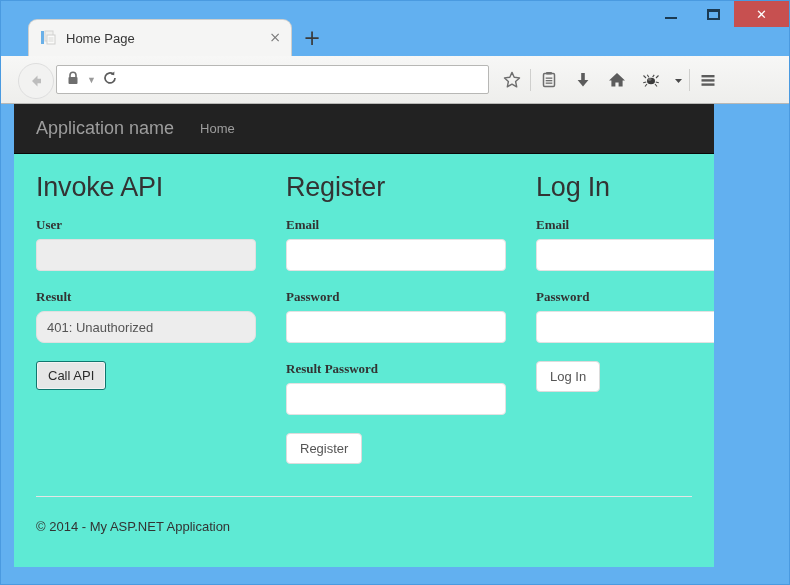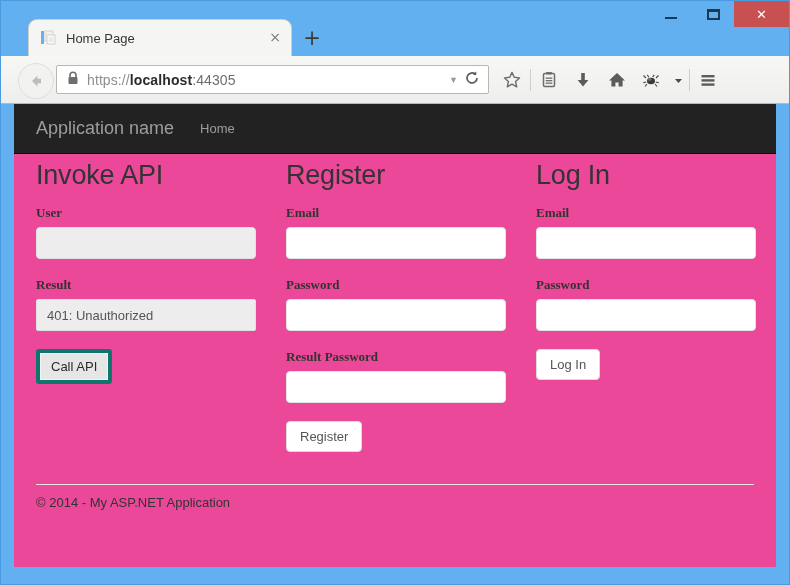--- a/index.html
+++ b/index.html
@@ -182,22 +182,22 @@
   .tbsep {
     width: 1px; height: 22px; background: #cfcfcd;
     margin: 0 1px;
   }
   .tbicon-small { width: 20px; }
 
   
   .viewport {
     position: absolute;
     left: 13px; top: 103px;
-    width: 762px; height: 463px;
-    background: #ec4899;
+    width: 700px; height: 463px;
+    background: #5eead4;
     overflow: hidden;
   }
 
   
   .site-navbar {
     height: 50px;
     background: #222222;
     border-bottom: 1px solid #080808;
     display: flex;
     align-items: center;
@@ -215,21 +215,21 @@
     color: #9d9d9d;
   }
 
   
   .content {
     padding: 0 22px;
     position: relative;
   }
   .cols {
     display: flex;
-    padding-top: 6px;
+    padding-top: 18px;
   }
   .col {
     width: 250px;
     flex: 0 0 250px;
   }
   .col h2 {
     margin: 0 0 14px 0;
     font-size: 27px;
     font-weight: normal;
     color: #333333;
@@ -261,36 +261,36 @@
   .finput.readonly {
     background: #ededed;
     border: 1px solid #e0e0e0;
   }
   .fstatic {
     display: block;
     width: 220px;
     height: 32px;
     box-sizing: border-box;
     border: 1px solid #e0e0e0;
-    border-radius: 2px;
+    border-radius: 8px;
     background: #ededed;
     margin-bottom: 18px;
     font-size: 13px;
     color: #555555;
     padding: 0 10px;
     line-height: 31px;
     white-space: nowrap;
   }
   
   .btn-native {
     font-family: "Liberation Sans", sans-serif;
     font-size: 13px;
     color: #2b2b2b;
     background: #e6e6e6;
-    border: 4px solid #0f766e;
+    border: 1px solid #0f766e;
     border-radius: 3px;
     padding: 6px 11px;
     box-shadow: inset 0 0 0 1px #f3f3f3;
   }
   
   .btn-bs {
     font-family: "Liberation Sans", sans-serif;
     font-size: 13px;
     color: #555555;
     background: #ffffff;
@@ -298,21 +298,21 @@
     border-radius: 4px;
     padding: 7px 13px;
     margin-right: 6px;
   }
   .btnrow { display: flex; }
 
   
   .footer {
     margin-top: 32px;
     border-top: 1px solid #e5e5e5;
-    padding-top: 10px;
+    padding-top: 22px;
   }
   .footer p {
     margin: 0;
     font-size: 13px;
     color: #333333;
   }
 </style>
 </head>
 <body>
 
@@ -356,21 +356,20 @@
       </svg>
     </div>
 
     <div class="urlbar">
       <span class="lock">
         <svg width="12" height="14" viewBox="0 0 12 14">
           <path d="M3 6 V4.2 A3 3 0 0 1 9 4.2 V6" fill="none" stroke="#6e6e6e" stroke-width="1.6"></path>
           <rect x="1.5" y="6" width="9" height="7" rx="1" fill="#6e6e6e"></rect>
         </svg>
       </span>
-      <span class="urltext"><span>https://</span><b>localhost</b><span class="port">:44305</span></span>
       <span class="url-dd">▼</span>
       <span class="reload">
         <svg width="16" height="16" viewBox="0 0 16 16">
           <path d="M13 8 A5 5 0 1 1 11.3 4.2" fill="none" stroke="#5c5c5c" stroke-width="1.7"></path>
           <path d="M12.4 1.6 L12.2 5.2 L8.7 4.4 Z" fill="#5c5c5c"></path>
         </svg>
       </span>
     </div>
 
     <div class="tbicons">

